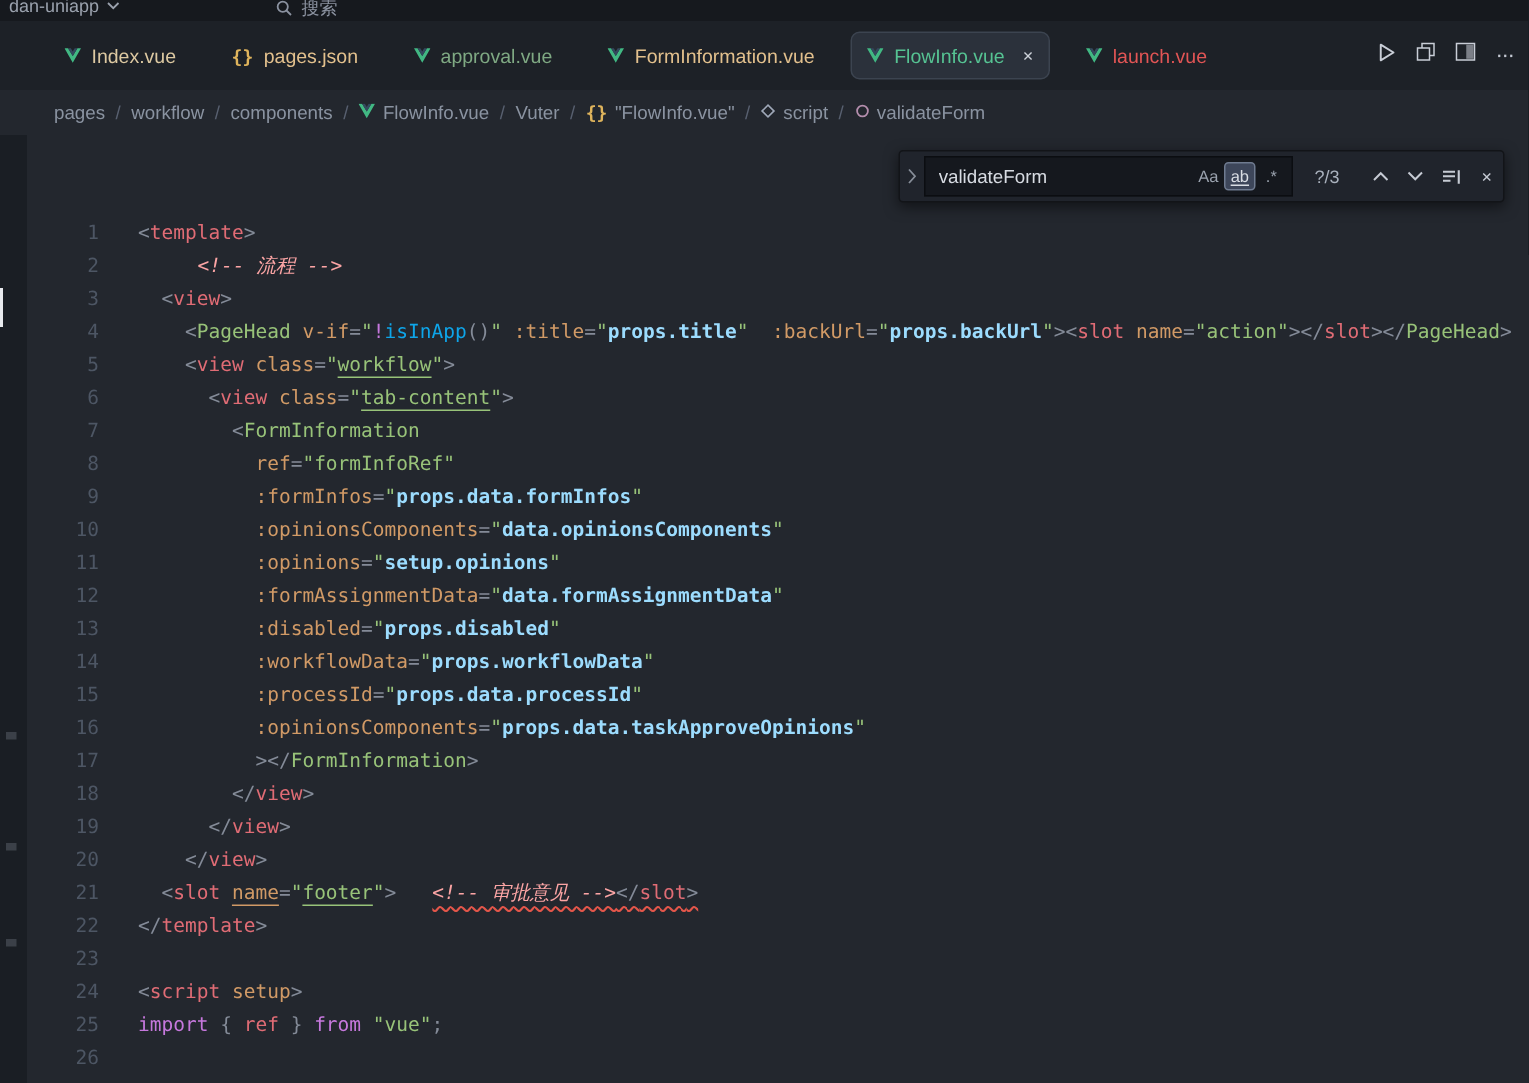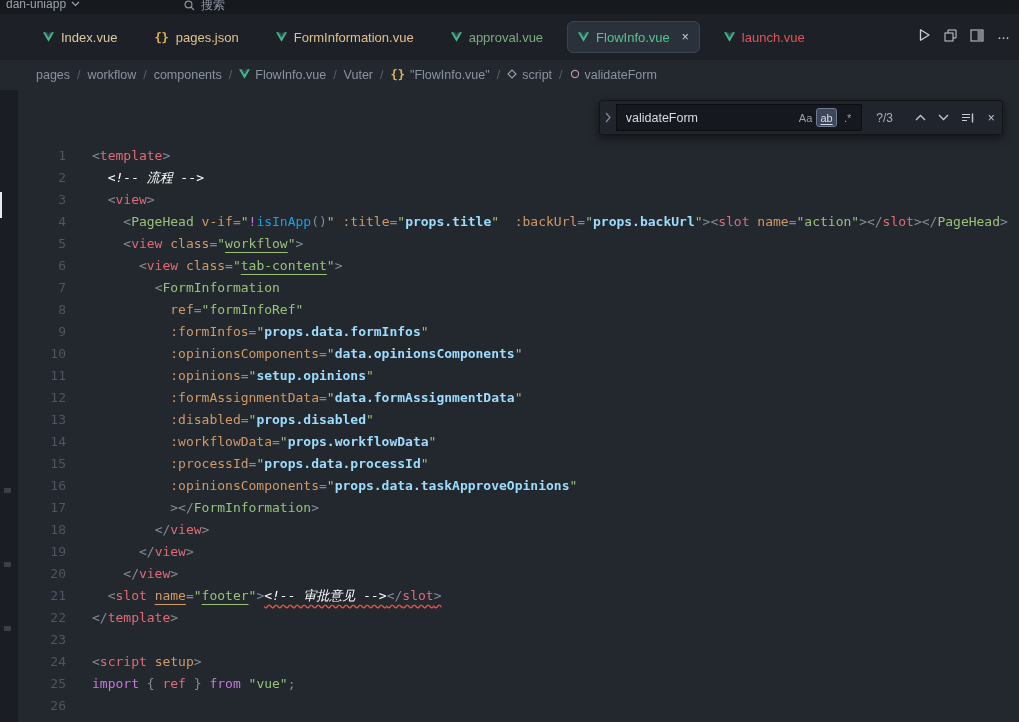--- a/index.html
+++ b/index.html
@@ -47,21 +47,21 @@
   .tk-cmp{color:#98c379;}
   .tk-attr{color:#d19a66;}
   .tk-attrU{color:#d19a66;text-decoration:underline;text-underline-offset:4px;}
   .tk-str{color:#98c379;}
   .tk-strU{color:#98c379;text-decoration:underline;text-underline-offset:4px;}
   .tk-expr{color:#9cdcfe;font-weight:600;}
   .tk-fn{color:#0ea5e9;}
   .tk-kw{color:#c678dd;}
   .tk-var{color:#e06c75;}
   .tk-white{color:#abb2bf;}
-  .tk-cmt{color:#ffffff;font-style:italic;}
+  .tk-cmt{color:#fca5a5;font-style:italic;margin-left:24px;}
   .tk-sq{text-decoration:underline;text-decoration-style:wavy;text-decoration-color:#e4564a;text-underline-offset:4px;}
 
   
   .findwidget{position:absolute;top:10px;right:16px;width:402px;height:33px;background:#20242c;
               border:1px solid #121418;border-radius:3px;box-shadow:0 3px 9px rgba(0,0,0,.5);
               display:flex;align-items:center;}
   .fw-toggle{width:16px;height:100%;display:flex;align-items:center;justify-content:center;color:#868d98;}
   .fw-inputwrap{display:flex;align-items:center;width:238px;height:25px;background:#15181e;
                 border:1px solid #0b0d11;padding:0 3px 0 7px;}
   .fw-input{flex:1;min-width:0;background:transparent;border:0;outline:0;color:#d8dce3;
@@ -106,28 +106,28 @@
         </div>
         <div class="tab">
           <span><span class="ic-braces">{}</span></span>
           <span class="tab-label" style="color: rgb(226, 192, 141);">pages.json</span>
         </div>
         <div class="tab">
           <span><svg width="11" height="10" viewBox="0 0 12 10.5">
               <path d="M0 0h2.6L6 5.7 9.4 0H12L6 10.5 0 0z" fill="#41b883"></path>
               <path d="M2.6 0h2L6 2.4 7.4 0h2L6 5.7 2.6 0z" fill="#34495e"></path>
             </svg></span>
+          <span class="tab-label" style="color: rgb(127, 169, 131);">approval.vue</span>
+        </div>
+        <div class="tab">
+          <span><svg width="11" height="10" viewBox="0 0 12 10.5">
+              <path d="M0 0h2.6L6 5.7 9.4 0H12L6 10.5 0 0z" fill="#41b883"></path>
+              <path d="M2.6 0h2L6 2.4 7.4 0h2L6 5.7 2.6 0z" fill="#34495e"></path>
+            </svg></span>
           <span class="tab-label" style="color: rgb(226, 192, 141);">FormInformation.vue</span>
-        </div>
-        <div class="tab">
-          <span><svg width="11" height="10" viewBox="0 0 12 10.5">
-              <path d="M0 0h2.6L6 5.7 9.4 0H12L6 10.5 0 0z" fill="#41b883"></path>
-              <path d="M2.6 0h2L6 2.4 7.4 0h2L6 5.7 2.6 0z" fill="#34495e"></path>
-            </svg></span>
-          <span class="tab-label" style="color: rgb(127, 169, 131);">approval.vue</span>
         </div>
         <div class="tab active">
           <span><svg width="11" height="10" viewBox="0 0 12 10.5">
               <path d="M0 0h2.6L6 5.7 9.4 0H12L6 10.5 0 0z" fill="#41b883"></path>
               <path d="M2.6 0h2L6 2.4 7.4 0h2L6 5.7 2.6 0z" fill="#34495e"></path>
             </svg></span>
           <span class="tab-label" style="color: rgb(86, 195, 147);">FlowInfo.vue</span>
           <span class="tab-close">×</span>
         </div>
         <div class="tab error">

